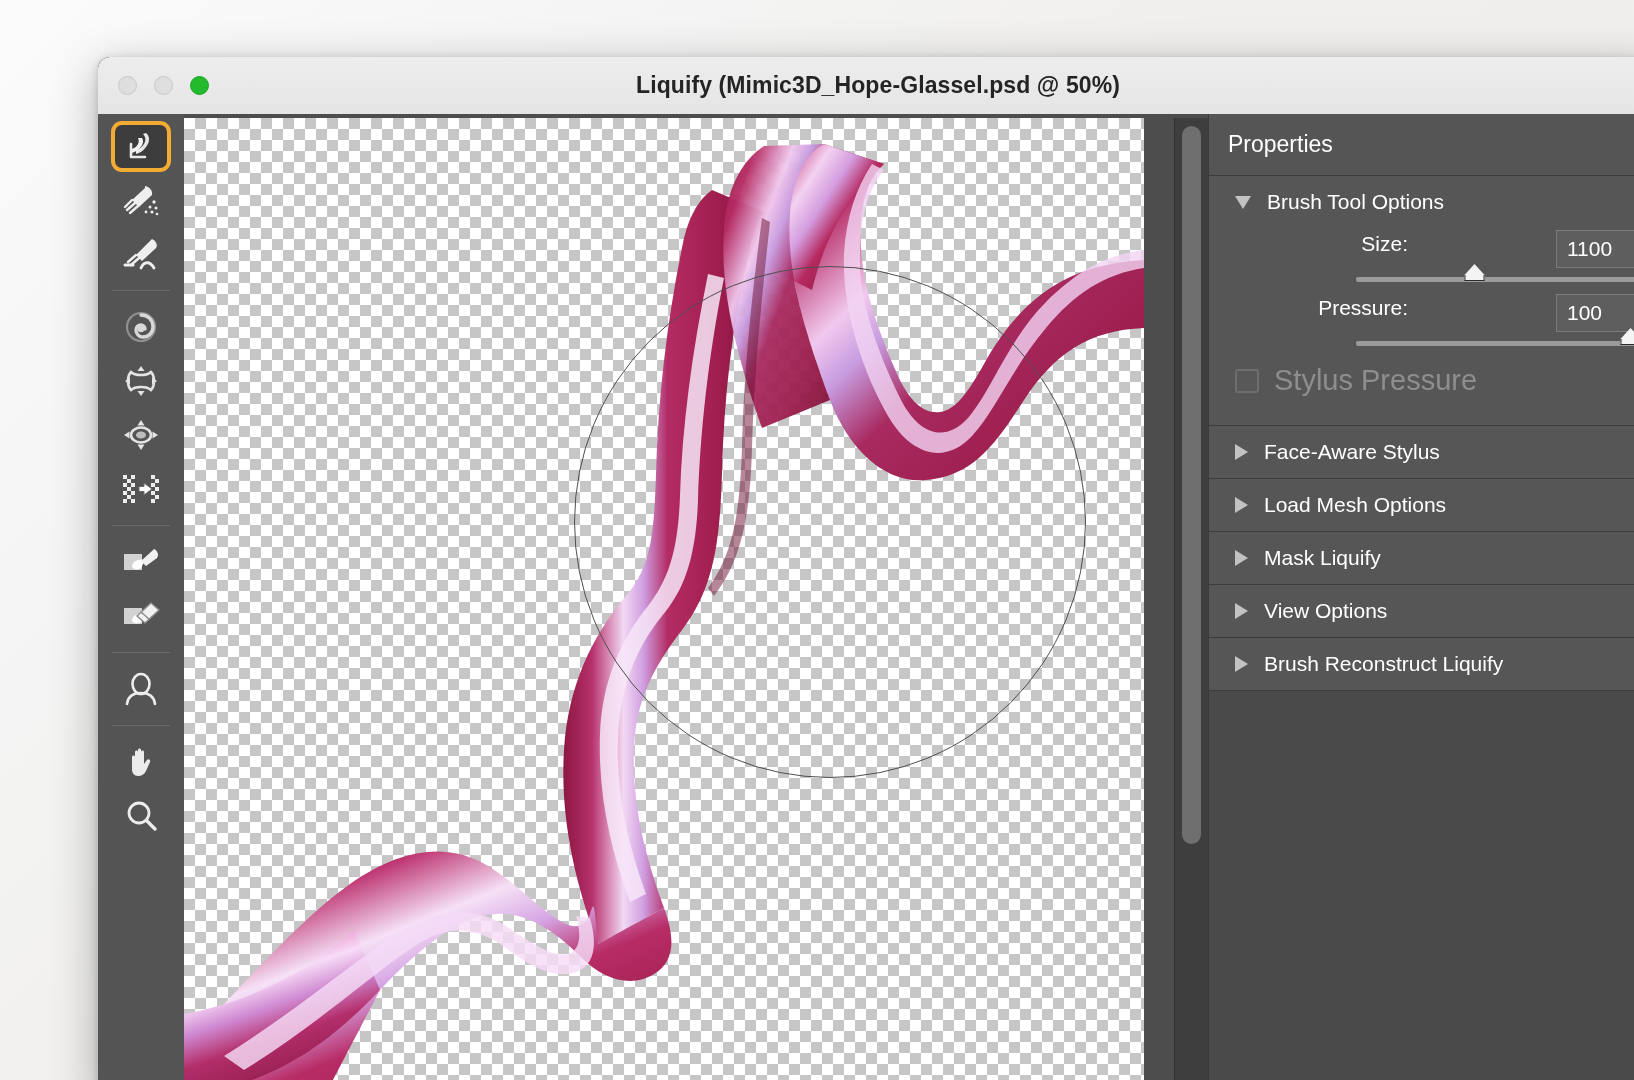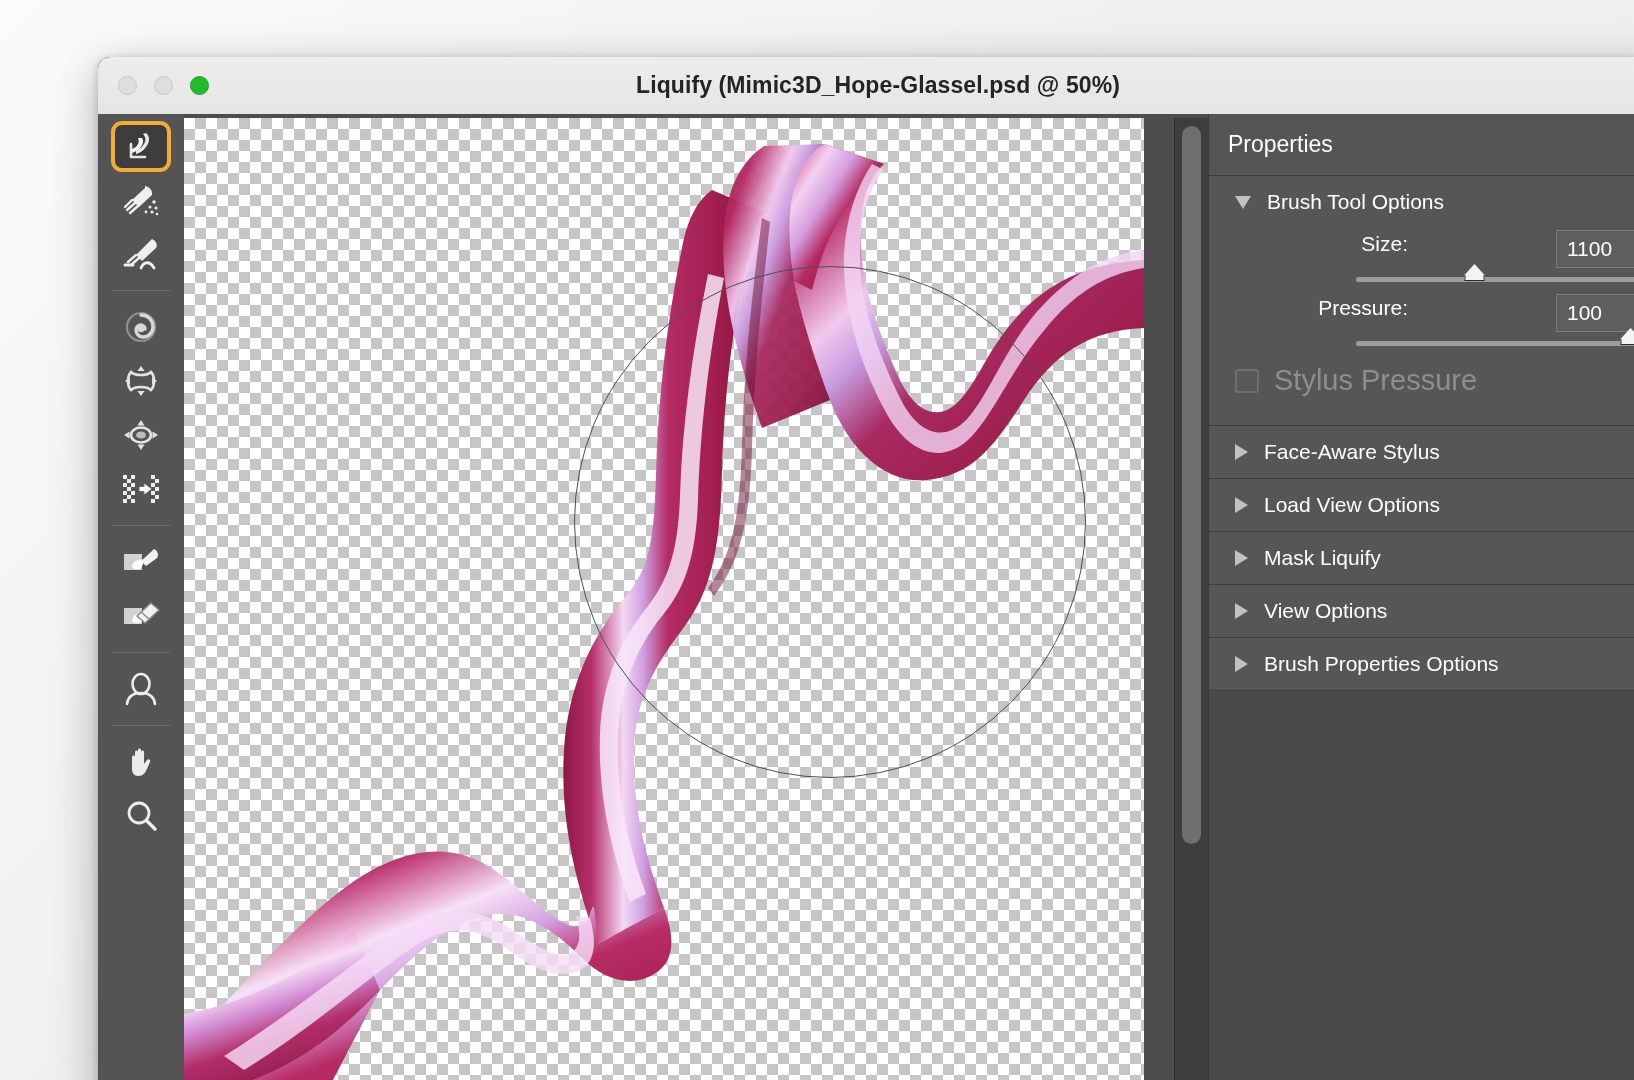--- a/index.html
+++ b/index.html
@@ -647,41 +647,41 @@
       <div class="section">
         <div class="sec-header">
           <span class="tri closed"></span>
           <span class="sec-label">Face-Aware Stylus</span>
         </div>
       </div>
 
       <div class="section">
         <div class="sec-header">
           <span class="tri closed"></span>
-          <span class="sec-label">Load View Options</span>
+          <span class="sec-label">Load Mesh Options</span>
         </div>
       </div>
 
       <div class="section">
         <div class="sec-header">
           <span class="tri closed"></span>
           <span class="sec-label">Mask Liquify</span>
         </div>
       </div>
 
       <div class="section">
         <div class="sec-header">
           <span class="tri closed"></span>
           <span class="sec-label">View Options</span>
         </div>
       </div>
 
       <div class="section">
         <div class="sec-header">
           <span class="tri closed"></span>
-          <span class="sec-label">Brush Properties Options</span>
+          <span class="sec-label">Brush Reconstruct Liquify</span>
         </div>
       </div>
 
     </div>
 
   </div>
 </div>
 
 </body></html>

